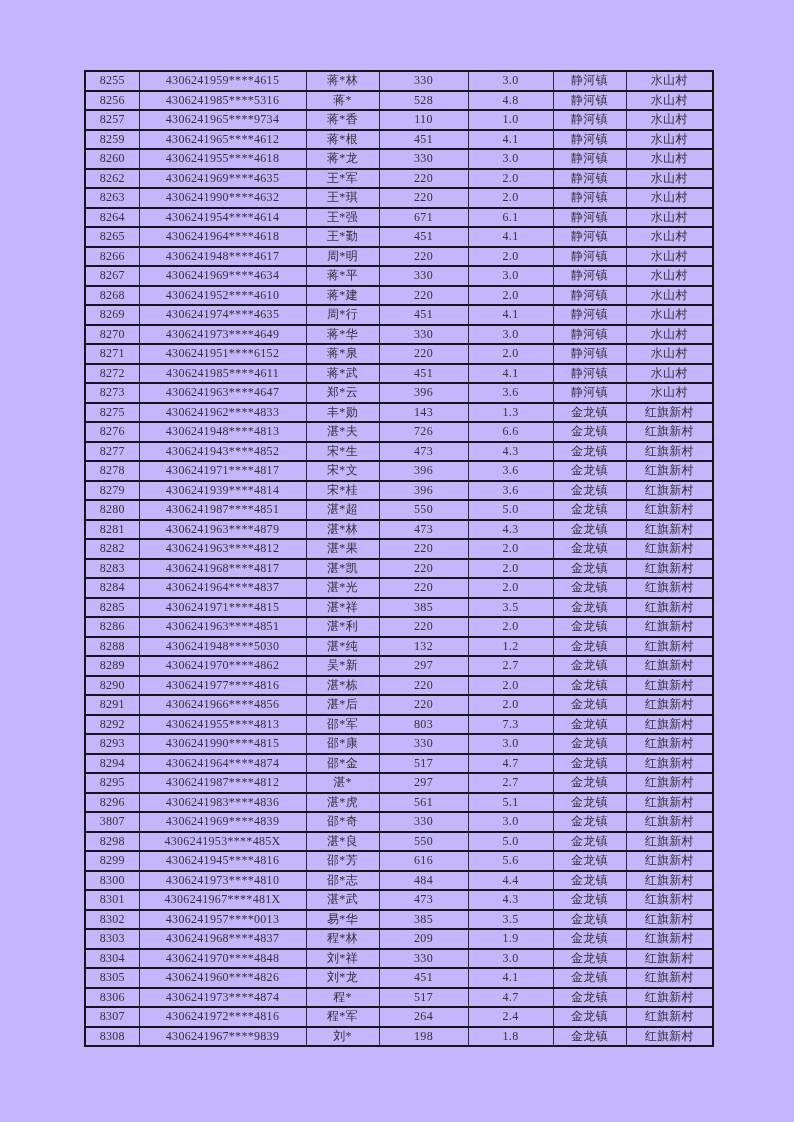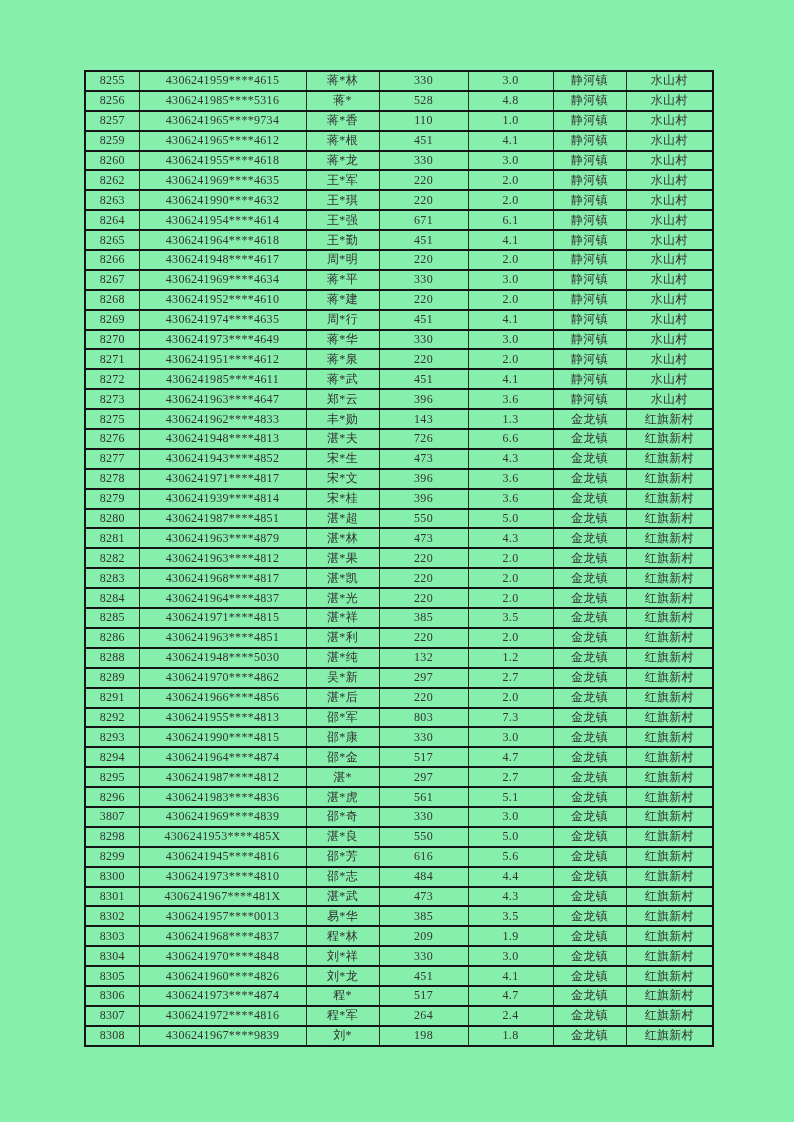--- a/index.html
+++ b/index.html
@@ -5,21 +5,21 @@
   html, body {
     margin: 0;
     padding: 0;
     background: #ffffff;
     font-family: "Liberation Serif", "DejaVu Serif", serif;
   }
   .page {
     position: relative;
     width: 794px;
     height: 1122px;
-    background: #86efac;
+    background: #c4b5fd;
     overflow: hidden;
   }
   table.data-table {
     position: absolute;
     left: 84px;
     top: 70px;
     width: 628px;
     height: 977px;
     border-collapse: collapse;
     table-layout: fixed;
@@ -176,21 +176,21 @@
           <td>8270</td>
           <td>4306241973****4649</td>
           <td>蒋*华</td>
           <td>330</td>
           <td>3.0</td>
           <td>静河镇</td>
           <td>水山村</td>
         </tr>
         <tr>
           <td>8271</td>
-          <td>4306241951****4612</td>
+          <td>4306241951****6152</td>
           <td>蒋*泉</td>
           <td>220</td>
           <td>2.0</td>
           <td>静河镇</td>
           <td>水山村</td>
         </tr>
         <tr>
           <td>8272</td>
           <td>4306241985****4611</td>
           <td>蒋*武</td>
@@ -328,20 +328,29 @@
         <tr>
           <td>8289</td>
           <td>4306241970****4862</td>
           <td>吴*新</td>
           <td>297</td>
           <td>2.7</td>
           <td>金龙镇</td>
           <td>红旗新村</td>
         </tr>
         <tr>
+          <td>8290</td>
+          <td>4306241977****4816</td>
+          <td>湛*栋</td>
+          <td>220</td>
+          <td>2.0</td>
+          <td>金龙镇</td>
+          <td>红旗新村</td>
+        </tr>
+        <tr>
           <td>8291</td>
           <td>4306241966****4856</td>
           <td>湛*后</td>
           <td>220</td>
           <td>2.0</td>
           <td>金龙镇</td>
           <td>红旗新村</td>
         </tr>
         <tr>
           <td>8292</td>

